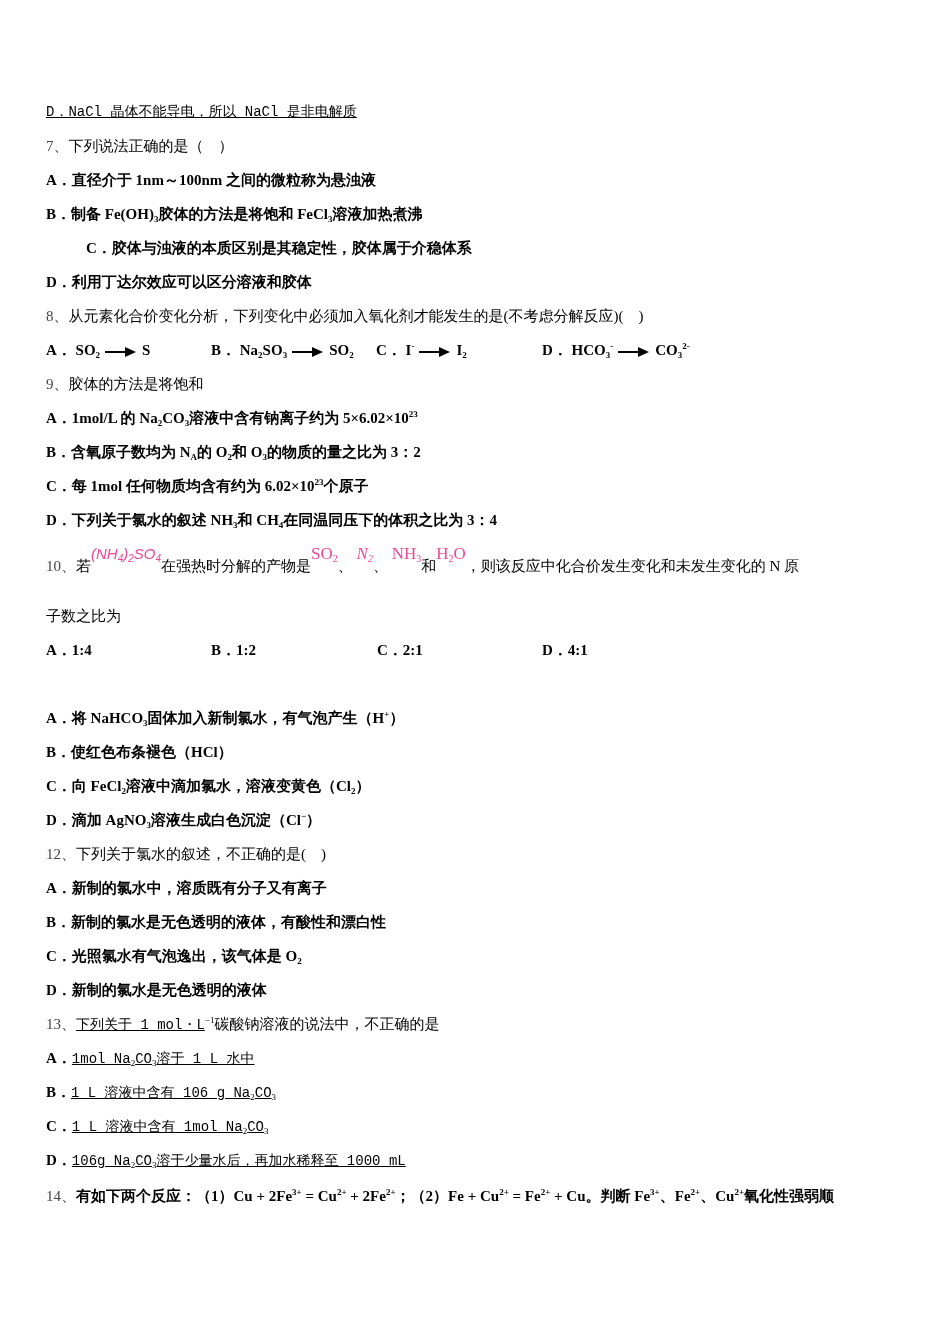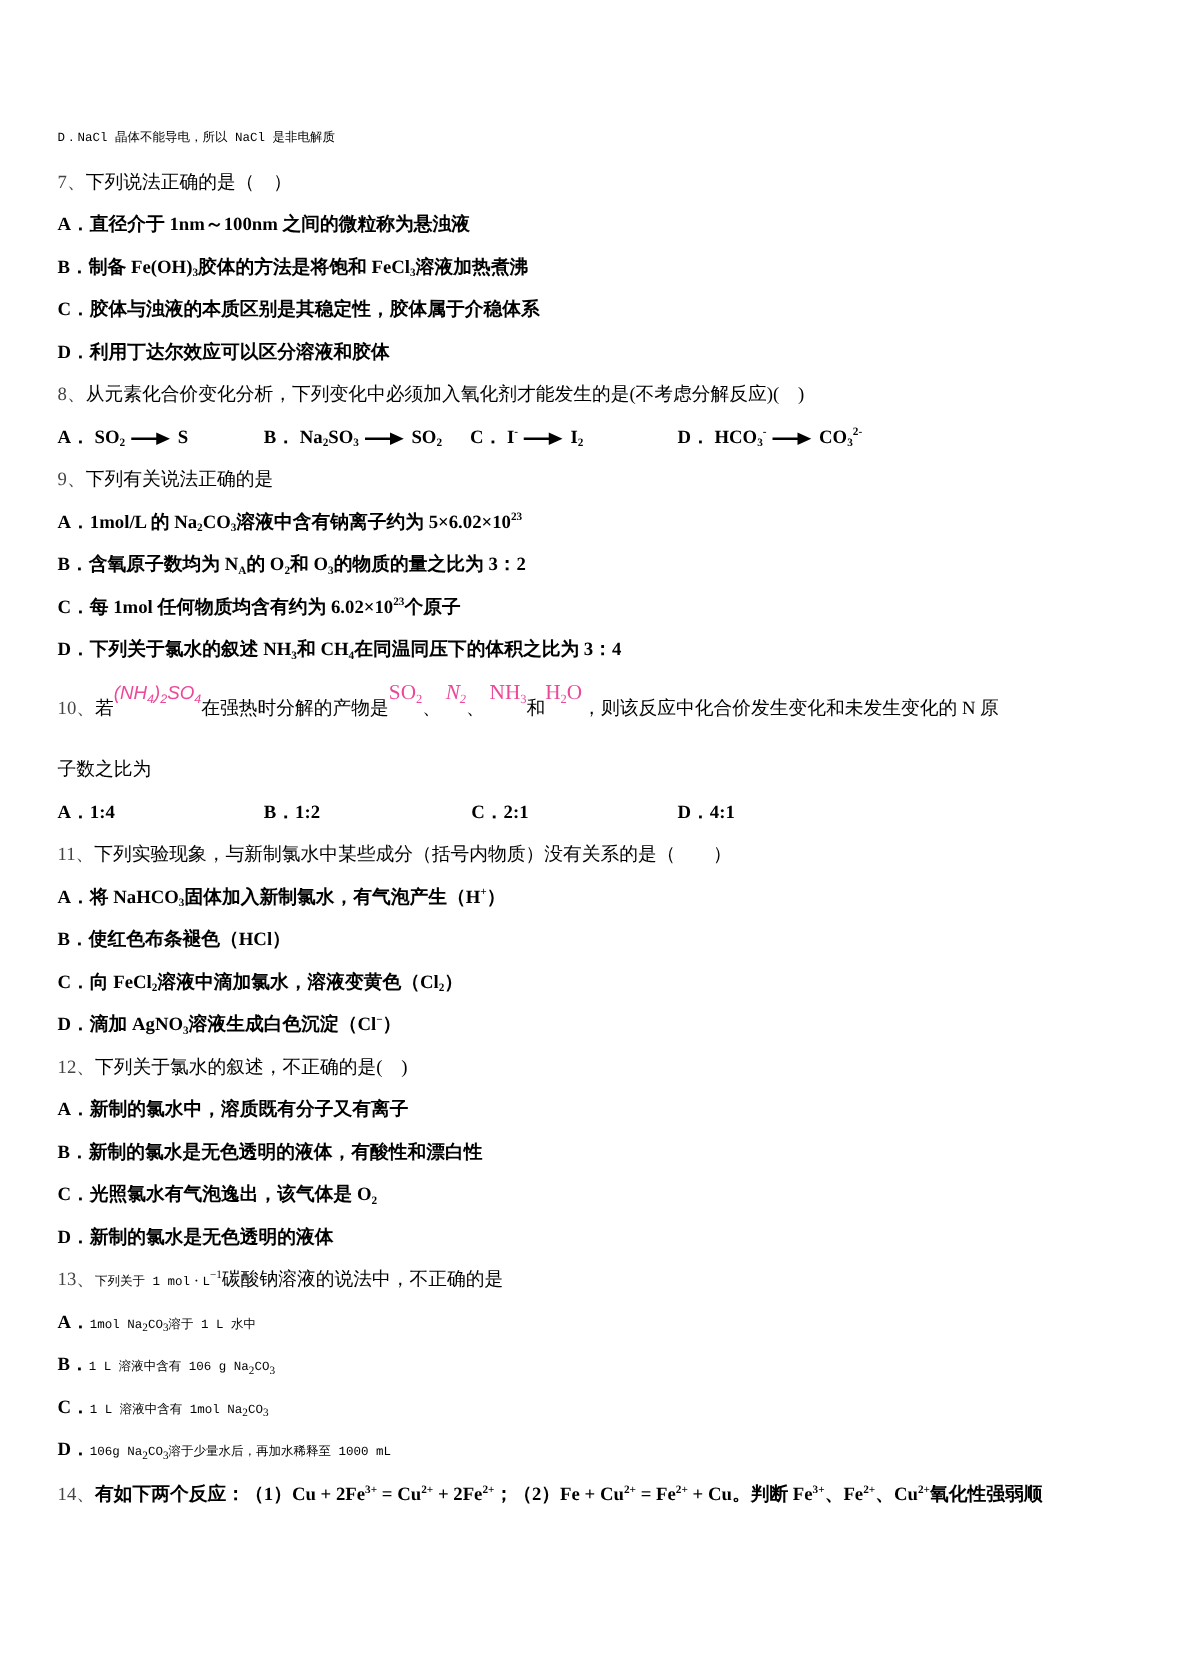--- a/index.html
+++ b/index.html
@@ -5,21 +5,21 @@
   html, body { margin: 0; padding: 0; background: #ffffff; }
   body { width: 950px; height: 1344px; position: relative; overflow: hidden; color: #000; }
   .page { position: absolute; left: 0; top: 0; width: 950px; height: 1344px; }
   .line {
     position: absolute; left: 46px; white-space: nowrap;
     font-family: "Liberation Serif", "DejaVu Serif", serif;
     font-size: 15px; line-height: 20px; color: #000;
   }
   .b { font-weight: bold; }
   .qnum { font-family: "Liberation Serif", serif; color: #444; font-weight: normal; }
-  .mono { font-family: "Liberation Mono", "DejaVu Sans Mono", monospace; font-size: 10px; }
+  .mono { font-family: "Liberation Mono", "DejaVu Sans Mono", monospace; font-size: 14px; text-decoration: underline; }
   sub, sup { font-size: 9px; line-height: 0; }
   sub { vertical-align: -3px; }
   sup { vertical-align: 6px; }
   .arrow { display: inline-block; position: relative; width: 32px; height: 10px; margin: 0 5px; vertical-align: middle; }
   .arrow::before { content: ""; position: absolute; left: 0; top: 4px; width: 22px; height: 2px; background: #000; }
   .arrow::after { content: ""; position: absolute; left: 20px; top: 0; border-left: 11px solid #000; border-top: 5px solid transparent; border-bottom: 5px solid transparent; }
   .math { font-family: "Liberation Serif", serif; color: #ec4899; font-size: 17px; font-weight: normal; position: relative; top: -12px; }
   .math.it { font-style: italic; font-family: "Liberation Sans", sans-serif; font-size: 15px; }
   .math sub { font-size: 10px; }
   .cell { display: inline-block; }
@@ -35,21 +35,21 @@
 
   <div class="line" style="top:136px;">
     <span class="qnum">7、</span><span>下列说法正确的是（　）</span>
   </div>
   <div class="line b" style="top:170px;">
     <span>A．</span><span>直径介于 1nm～100nm 之间的微粒称为悬浊液</span>
   </div>
   <div class="line b" style="top:204px;">
     <span>B．</span><span>制备 Fe(OH)</span><sub>3</sub><span>胶体的方法是将饱和 FeCl</span><sub>3</sub><span>溶液加热煮沸</span>
   </div>
-  <div class="line b" style="top:238px;">
+  <div class="line b" style="top:238px;margin-left:40px;">
     <span>C．</span><span>胶体与浊液的本质区别是其稳定性，胶体属于介稳体系</span>
   </div>
   <div class="line b" style="top:272px;">
     <span>D．</span><span>利用丁达尔效应可以区分溶液和胶体</span>
   </div>
 
   <div class="line" style="top:306px;">
     <span class="qnum">8、</span><span>从元素化合价变化分析，下列变化中必须加入氧化剂才能发生的是(不考虑分解反应)(　)</span>
   </div>
   <div class="line b" style="top:340px; width:880px;">
@@ -65,21 +65,21 @@
       <span>C．</span>
       <span>I</span><sup>-</sup><span class="arrow"></span><span>I</span><sub>2</sub>
     </span>
     <span class="cell" style="position:absolute; left:496px;">
       <span>D．</span>
       <span>HCO</span><sub>3</sub><sup>-</sup><span class="arrow"></span><span>CO</span><sub>3</sub><sup>2-</sup>
     </span>
   </div>
 
   <div class="line" style="top:374px;">
-    <span class="qnum">9、</span><span>下列有关说法正确的是</span>
+    <span class="qnum">9、</span><span>胶体的方法是将饱和</span>
   </div>
   <div class="line b" style="top:408px;">
     <span>A．</span><span>1mol/L 的 Na</span><sub>2</sub><span>CO</span><sub>3</sub><span>溶液中含有钠离子约为 5×6.02×10</span><sup>23</sup>
   </div>
   <div class="line b" style="top:442px;">
     <span>B．</span><span>含氧原子数均为 N</span><sub>A</sub><span>的 O</span><sub>2</sub><span>和 O</span><sub>3</sub><span>的物质的量之比为 3：2</span>
   </div>
   <div class="line b" style="top:476px;">
     <span>C．</span><span>每 1mol 任何物质均含有约为 6.02×10</span><sup>23</sup><span>个原子</span>
   </div>
@@ -93,23 +93,20 @@
   <div class="line" style="top:606px;">
     <span>子数之比为</span>
   </div>
   <div class="line b" style="top:640px; width:880px;">
     <span class="cell" style="position:absolute; left:0;"><span>A．</span><span>1:4</span></span>
     <span class="cell" style="position:absolute; left:165px;"><span>B．</span><span>1:2</span></span>
     <span class="cell" style="position:absolute; left:331px;"><span>C．</span><span>2:1</span></span>
     <span class="cell" style="position:absolute; left:496px;"><span>D．</span><span>4:1</span></span>
   </div>
 
-  <div class="line" style="top:674px;">
-    <span class="qnum">11、</span><span>下列实验现象，与新制氯水中某些成分（括号内物质）没有关系的是（　　）</span>
-  </div>
   <div class="line b" style="top:708px;">
     <span>A．</span><span>将 NaHCO</span><sub>3</sub><span>固体加入新制氯水，有气泡产生（H</span><sup>+</sup><span>）</span>
   </div>
   <div class="line b" style="top:742px;">
     <span>B．</span><span>使红色布条褪色（HCl）</span>
   </div>
   <div class="line b" style="top:776px;">
     <span>C．</span><span>向 FeCl</span><sub>2</sub><span>溶液中滴加氯水，溶液变黄色（Cl</span><sub>2</sub><span>）</span>
   </div>
   <div class="line b" style="top:810px;">

